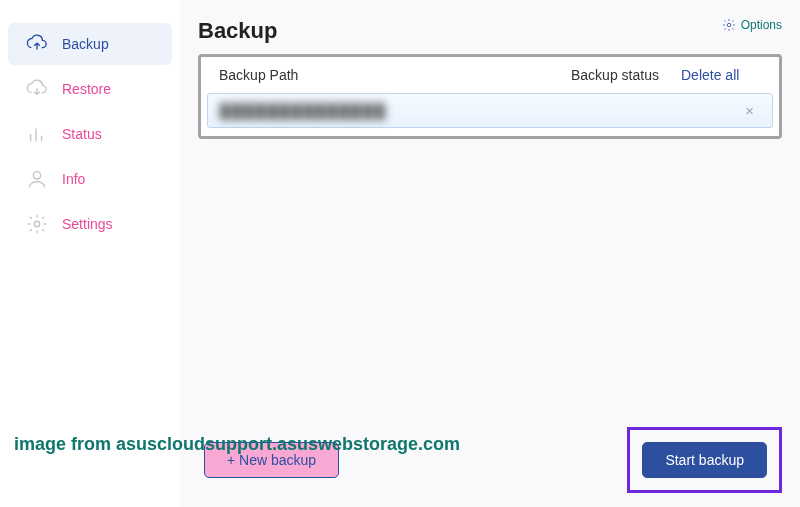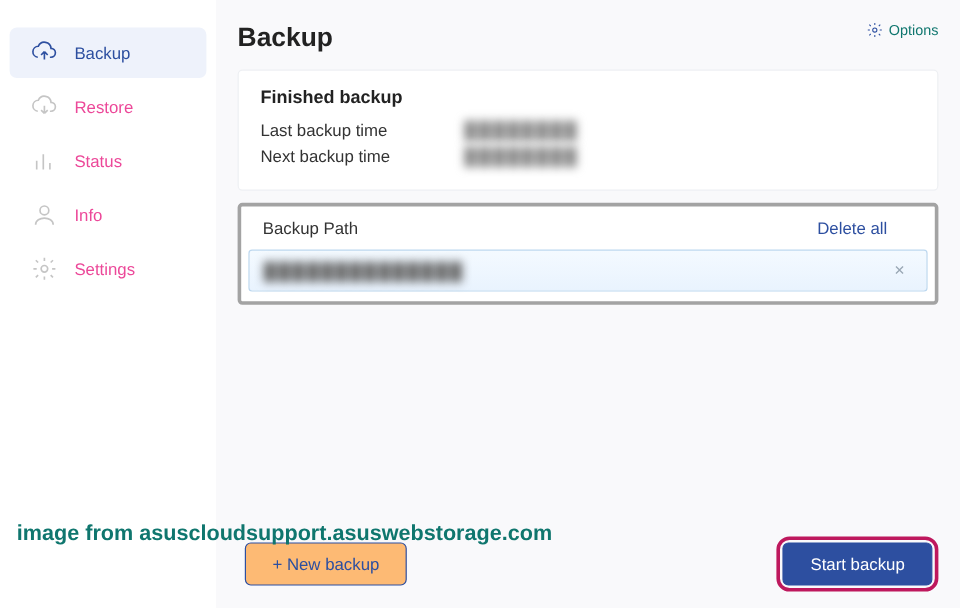--- a/index.html
+++ b/index.html
@@ -33,23 +33,23 @@
 .col-status { width: 110px; text-align: left; }
 .col-action { width: 80px; text-align: left; }
 .link-text { color: #2d4fa0; cursor: pointer; }
 
 .list-row { display: flex; align-items: center; margin: 0 6px 8px 6px; padding: 8px 12px; background: linear-gradient(#f4faff,#e9f3fe); border: 1px solid #bcd7ef; border-radius: 3px; font-size: 14px; }
 .list-row .col-path { color: #666; }
 .row-close { color: #9aa8b5; cursor: pointer; width: 80px; text-align: right; padding-right: 6px; font-size: 15px; }
 
 .footer { position: absolute; bottom: 14px; left: 204px; right: 18px; display: flex; justify-content: space-between; align-items: center; }
 .btn { font-size: 14px; padding: 9px 22px; border-radius: 5px; cursor: pointer; font-weight: 500; }
-.btn-outline { background: #fdba74; border: 1.5px solid #2d4fa0; color: #2d4fa0; }
+.btn-outline { background: #f9a8d4; border: 1.5px solid #2d4fa0; color: #2d4fa0; }
 .btn-primary { background: #2d4fa0; border: 1.5px solid #2d4fa0; color: #fff; }
-.highlight-box { border: 3px solid #be185d; border-radius: 11px; padding: 2px; display: inline-block; }
+.highlight-box { border: 3px solid #6d28d9; border-radius: 0; padding: 12px; display: inline-block; }
 
 .watermark { position: absolute; bottom: 52px; left: 14px; color: #0f766e; font-size: 18px; font-weight: 600; }
 </style>
 </head>
 <body>
 
 <div class="sidebar">
   <div class="sidebar-item active">
     <span class="icon">
       <svg width="22" height="22" viewBox="0 0 24 24">
@@ -103,35 +103,25 @@
       <div class="top-link">
         <svg width="14" height="14" viewBox="0 0 24 24">
             <circle cx="12" cy="12" r="3"></circle>
             <path d="M12 2v3M12 19v3M4.2 4.2l2.1 2.1M17.7 17.7l2.1 2.1M2 12h3M19 12h3M4.2 19.8l2.1-2.1M17.7 6.3l2.1-2.1"></path>
           </svg>
         <span>Options</span>
       </div>
     </div>
   </div>
 
-  <div class="card">
-    <div class="card-title">Finished backup</div>
-    <div class="info-row">
-      <div class="info-label">Last backup time</div>
-      <div class="info-value blur">████████</div>
-    </div>
-    <div class="info-row">
-      <div class="info-label">Next backup time</div>
-      <div class="info-value blur">████████</div>
-    </div>
-  </div>
 
   <div class="list-card">
     <div class="list-head">
       <div class="col-path">Backup Path</div>
+      <div class="col-status">Backup status</div>
       <div class="col-action link-text">Delete all</div>
     </div>
     <div class="list-row">
       <div class="col-path blur">██████████████</div>
       <div class="col-status"></div>
       <div class="row-close">×</div>
     </div>
   </div>
 </div>
 

